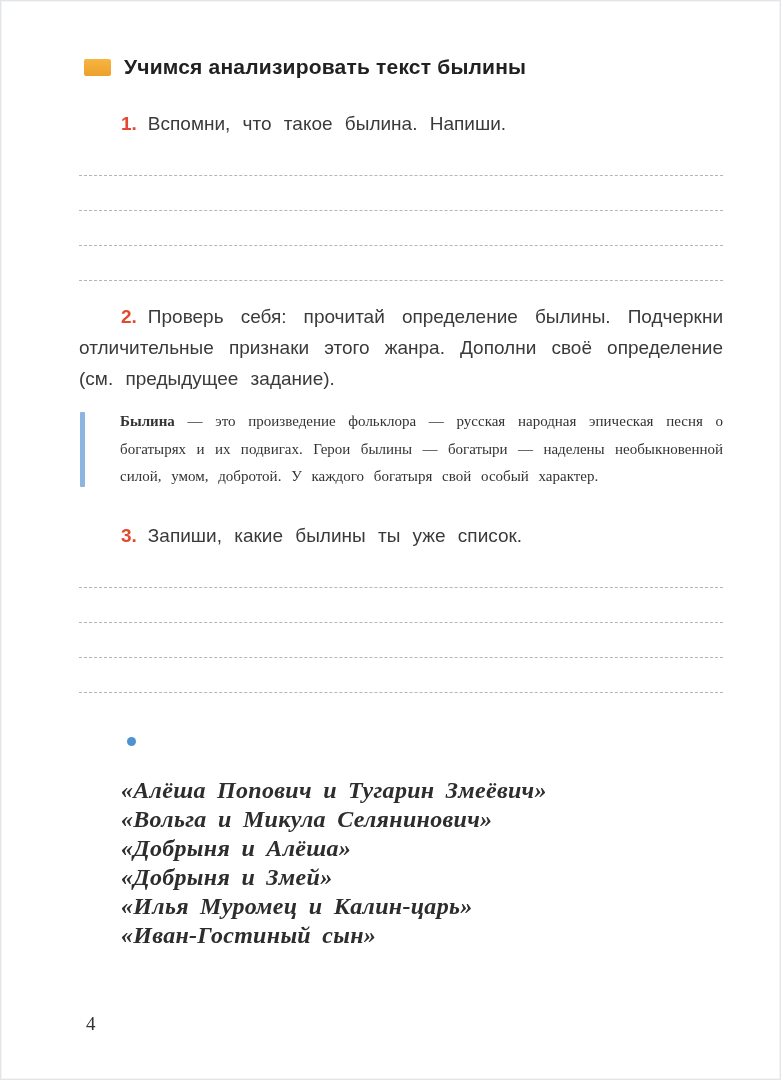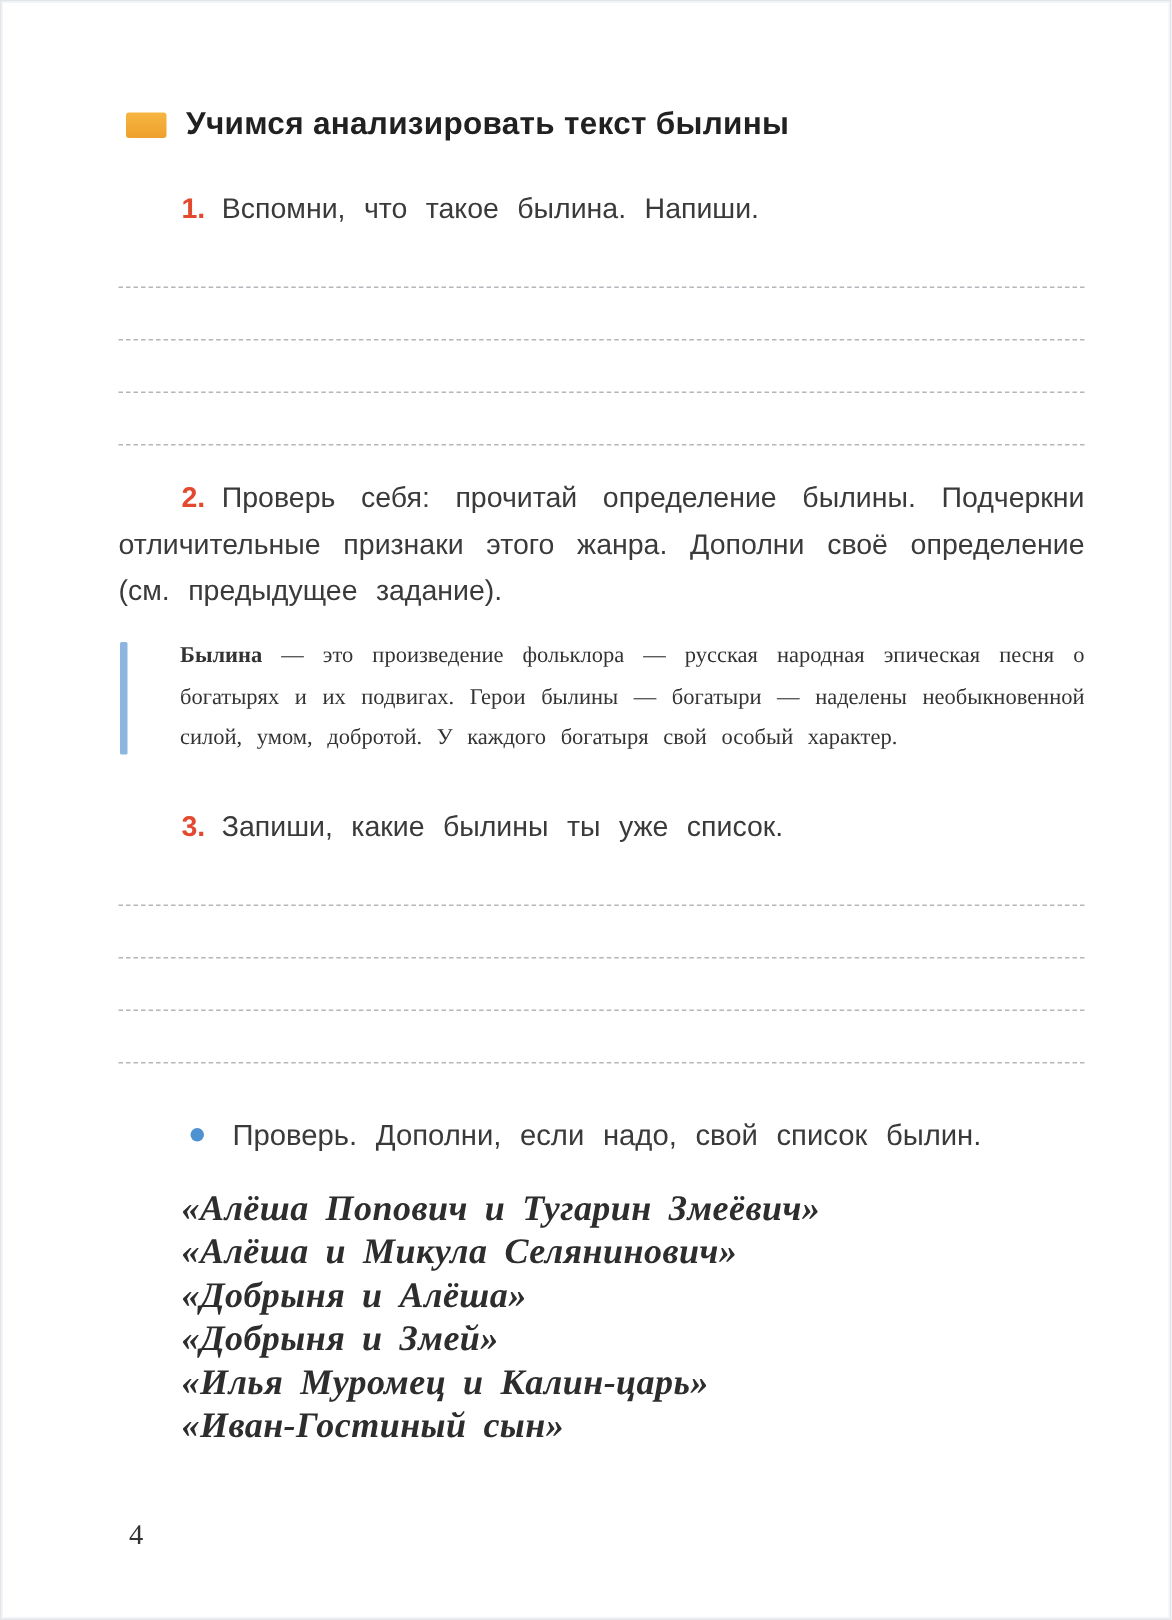--- a/index.html
+++ b/index.html
@@ -14,21 +14,21 @@
   }
   .page {
     box-sizing: border-box;
     width: 781px;
     height: 1080px;
     border: 1px solid #e2e6ea;
     box-shadow: inset 0 0 0 1px #f2f4f6;
     position: relative;
   }
   .content {
-    padding: 16px 57px 0 78px;
+    padding: 0 57px 0 78px;
   }
 
   
   .heading-row {
     display: flex;
     align-items: center;
     padding-top: 54px;
   }
   .marker {
     width: 27px;
@@ -174,26 +174,26 @@
     </p>
 
     <div class="lines-group">
       <div class="writing-line"></div>
       <div class="writing-line"></div>
       <div class="writing-line"></div>
       <div class="writing-line"></div>
     </div>
 
     <p class="check">
-      <span class="bullet-dot"></span><span>Проверь. Дополни, если надо, свой список былин.</span>
+      <span class="bullet-dot"></span>
     </p>
 
     <div class="bylina-list">
       <div>«Алёша Попович и Тугарин Змеёвич»</div>
-      <div>«Алёша и Микула Селянинович»</div>
+      <div>«Вольга и Микула Селянинович»</div>
       <div>«Добрыня и Алёша»</div>
       <div>«Добрыня и Змей»</div>
       <div>«Илья Муромец и Калин-царь»</div>
       <div>«Иван-Гостиный сын»</div>
     </div>
 
   </div>
 
   <div class="page-number">4</div>
 </div>

